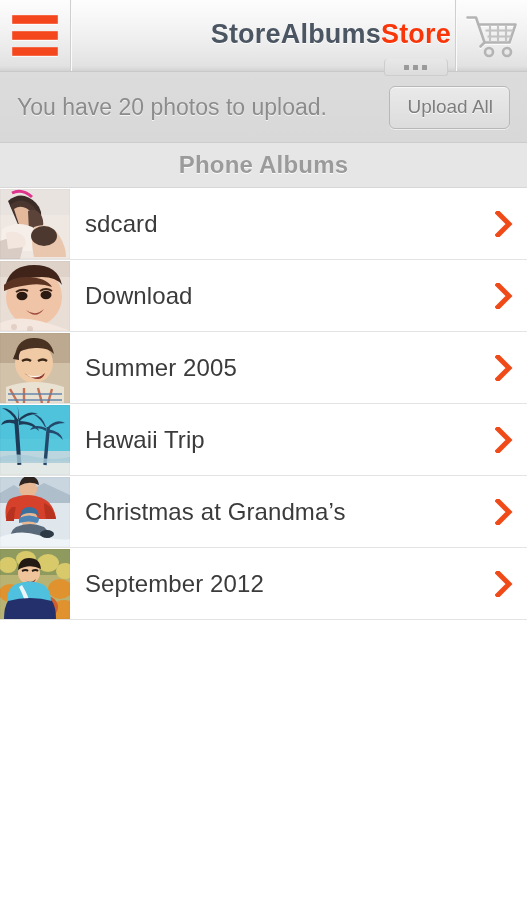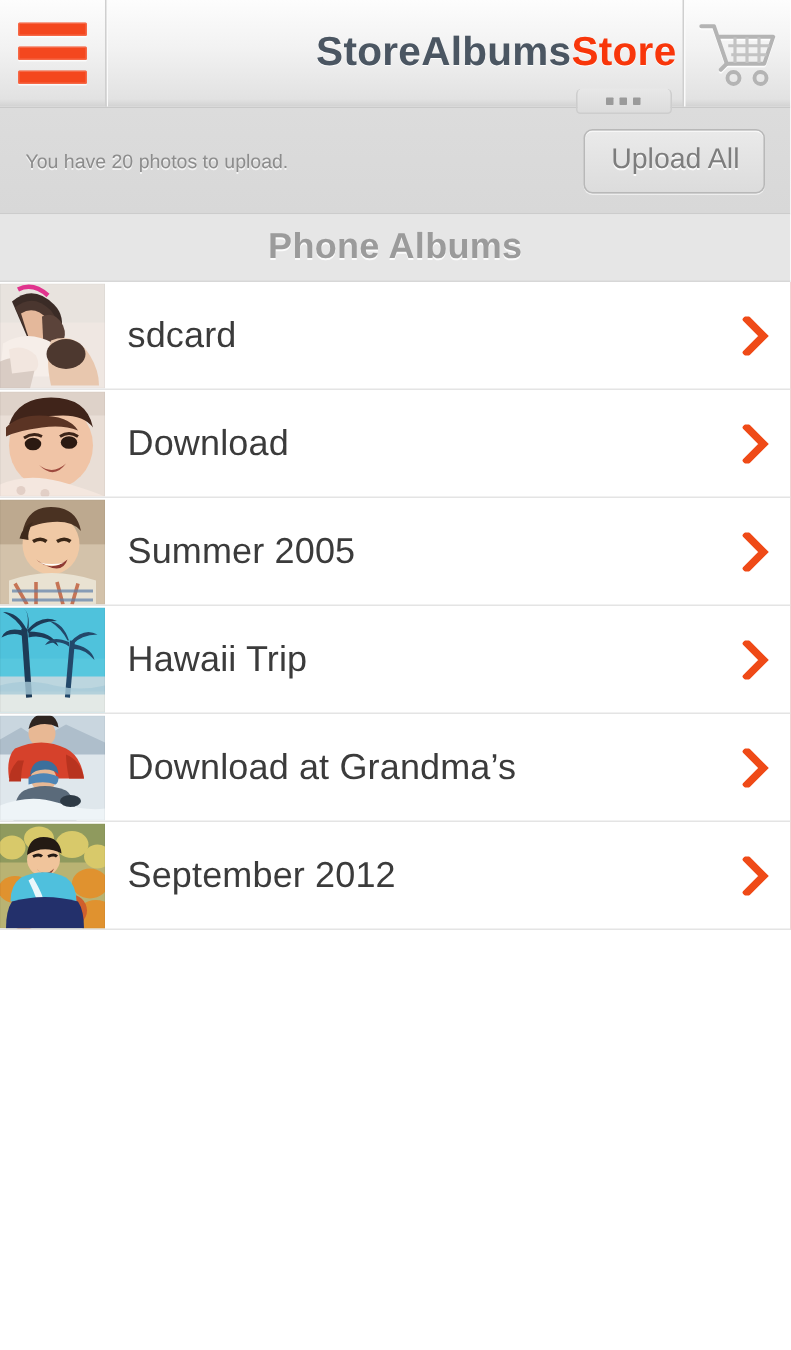--- a/index.html
+++ b/index.html
@@ -113,21 +113,21 @@
     height: 71px;
     width: 100%;
     background: linear-gradient(to bottom, #dcdcdc 0%, #d8d8d8 100%);
     border-bottom: 1px solid #cccccc;
     display: flex;
     align-items: center;
     padding: 0 17px 0 17px;
   }
   .notice-text {
     flex: 1;
-    font-size: 13px;
+    font-size: 23px;
     line-height: 25px;
     color: #8c8c8c;
     text-shadow: 0 1px 0 rgba(255,255,255,0.7);
   }
   .notice-text .line { display: block; white-space: nowrap; }
 
   .upload-all-btn {
     font-size: 19px;
     color: #7d7d7d;
     background: linear-gradient(to bottom, #eaeaea 0%, #dcdcdc 100%);
@@ -397,21 +397,21 @@
           <path d="M12 30 q-6 6 -6 14 l8 0 q0 -8 2 -14 z" fill="#b8331f"></path>
           <ellipse cx="29" cy="42" rx="8.5" ry="8.5" fill="#e8b894"></ellipse>
           <path d="M20 40 q1 -10 9 -10 q9 0 10 9 q-3 -3 -9 -3 q-7 0 -10 4 z" fill="#3b6f9c"></path>
           <path d="M19 41 q10 -5 20 0 q0 4 -2 5 q-8 -3 -18 0 z" fill="#4e85b5"></path>
           <path d="M16 50 q14 -6 28 0 q6 4 7 20 l-42 0 q0 -16 7 -20 z" fill="#5a6a7a"></path>
           <path d="M0 60 q20 -8 38 -2 q20 6 32 4 l0 8 l-70 0 z" fill="#eef4f7"></path>
           <ellipse cx="47" cy="57" rx="7" ry="4" fill="#2e3a45"></ellipse>
           <rect x="0" y="0" width="70" height="70" fill="none" stroke="rgba(0,0,0,0.05)"></rect>
         </svg>
       </div>
-      <div class="album-name">Download at Grandma’s</div>
+      <div class="album-name">Christmas at Grandma’s</div>
       <div class="chevron">
         <svg width="18" height="26" viewBox="0 0 18 26" aria-hidden="true">
           <path d="M3 2 L14 13 L3 24" fill="none" stroke="currentColor" stroke-width="5" stroke-linecap="square" stroke-linejoin="miter"></path>
         </svg>
       </div>
     </div>
 
     <div class="album-row">
       <div class="thumb">
         <svg viewBox="0 0 70 70" aria-hidden="true">

